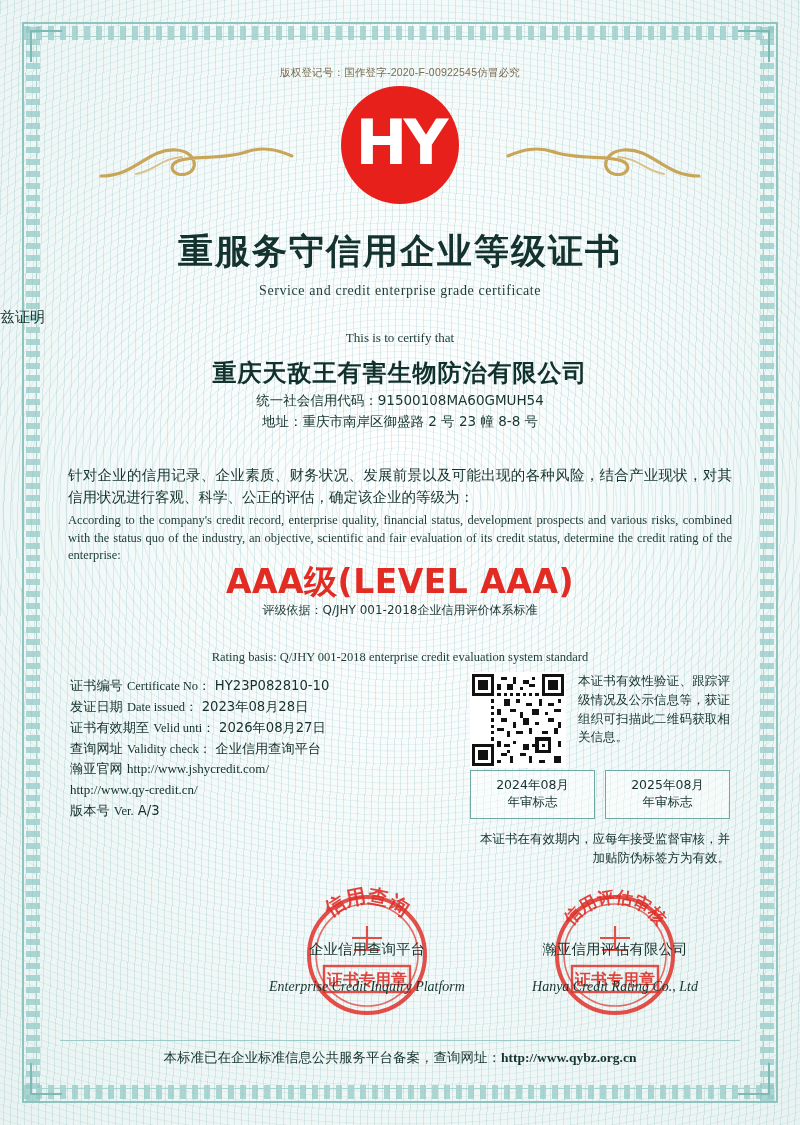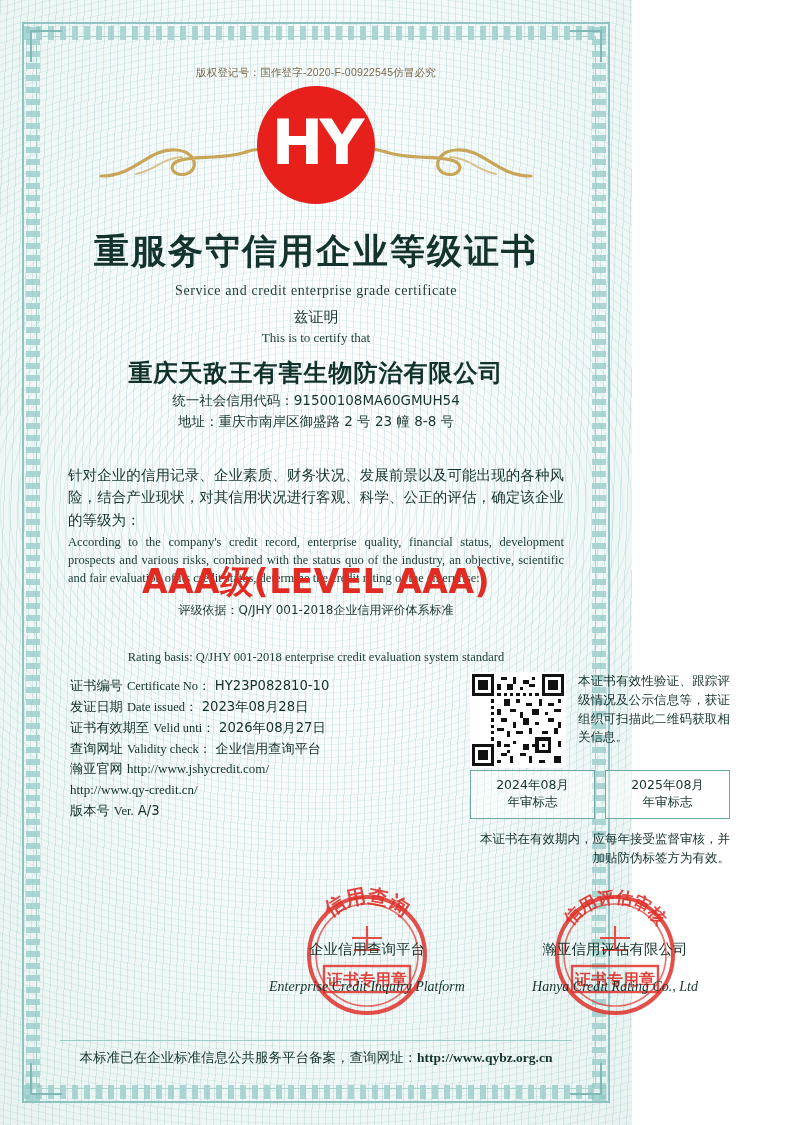--- a/index.html
+++ b/index.html
@@ -8,21 +8,21 @@
   }
   body {
     width: 800px;
     height: 1125px;
     font-family: "Liberation Sans", sans-serif;
     background: #ffffff;
     overflow: hidden;
   }
   .page {
     position: relative;
-    width: 632px;
+    width: 800px;
     height: 1125px;
     background:
       repeating-linear-gradient(92deg, rgba(150,196,196,0.30) 0px, rgba(150,196,196,0.30) 1px, rgba(255,255,255,0) 1px, rgba(255,255,255,0) 7px),
       radial-gradient(ellipse at 50% 40%, #ffffff 0%, #f2f9f8 55%, #e8f3f1 100%);
     box-sizing: border-box;
   }
   
   .wave-overlay {
     position: absolute;
     inset: 0;
@@ -143,21 +143,20 @@
     text-align: center;
     font-size: 14px;
     color: #1d3a36;
     letter-spacing: 0.6px;
     font-family: "Liberation Serif", serif;
   }
   .certify-zh {
     position: absolute;
     top: 308px;
     left: 0; right: 0;
-    text-align: center;
     font-size: 15px;
     color: #1b3531;
     font-family: "DejaVu Sans", sans-serif;
   }
   .certify-en {
     position: absolute;
     top: 330px;
     left: 0; right: 0;
     text-align: center;
     font-size: 13px;

